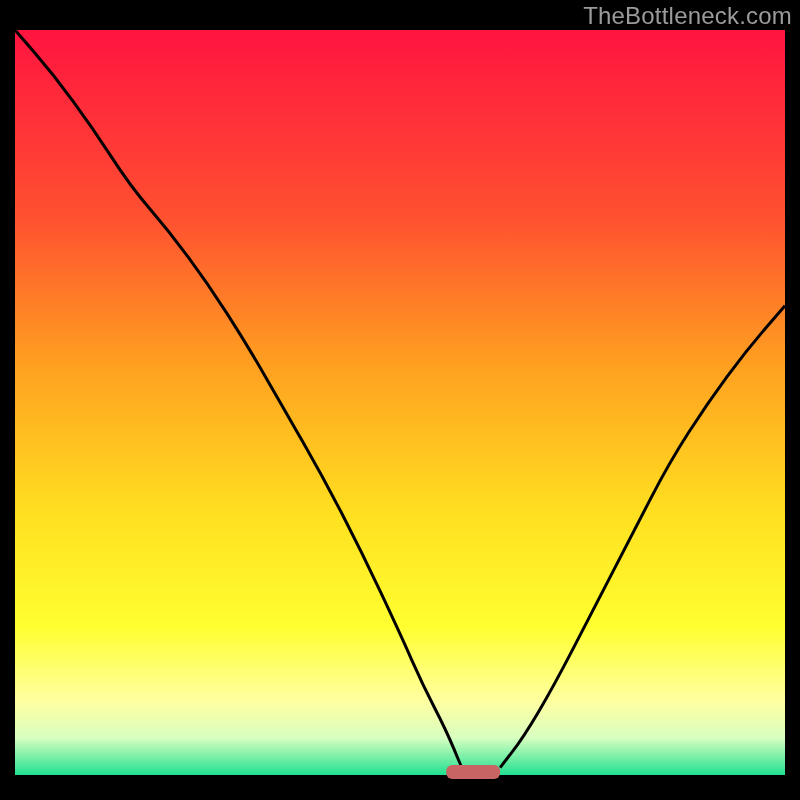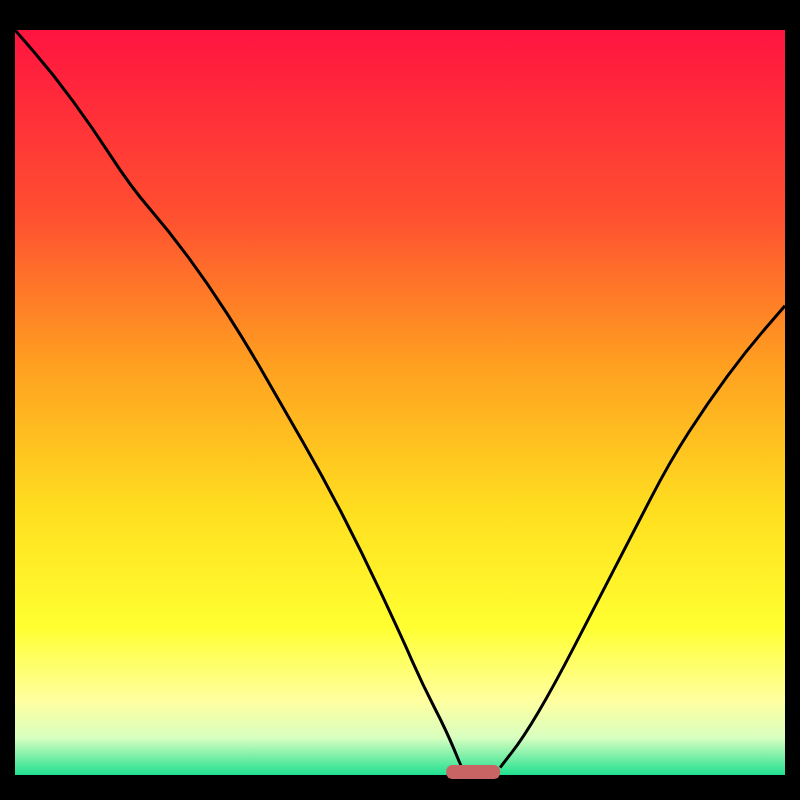--- a/index.html
+++ b/index.html
@@ -31,20 +31,21 @@
     left: 0;
     top: 0;
     width: 800px;
     height: 800px;
   }
 </style>
 </head>
 <body>
 
 <div class="frame">
+  <div class="watermark">TheBottleneck.com</div>
 
   <svg class="plot" viewBox="0 0 800 800" preserveAspectRatio="none">
     <defs>
       <linearGradient id="bg-grad" x1="0" y1="0" x2="0" y2="1">
           <stop offset="0%" stop-color="#ff1440"></stop>
           <stop offset="25%" stop-color="#ff5030"></stop>
           <stop offset="45%" stop-color="#ffa020"></stop>
           <stop offset="65%" stop-color="#ffe020"></stop>
           <stop offset="80%" stop-color="#ffff30"></stop>
           <stop offset="90%" stop-color="#ffffa0"></stop>

